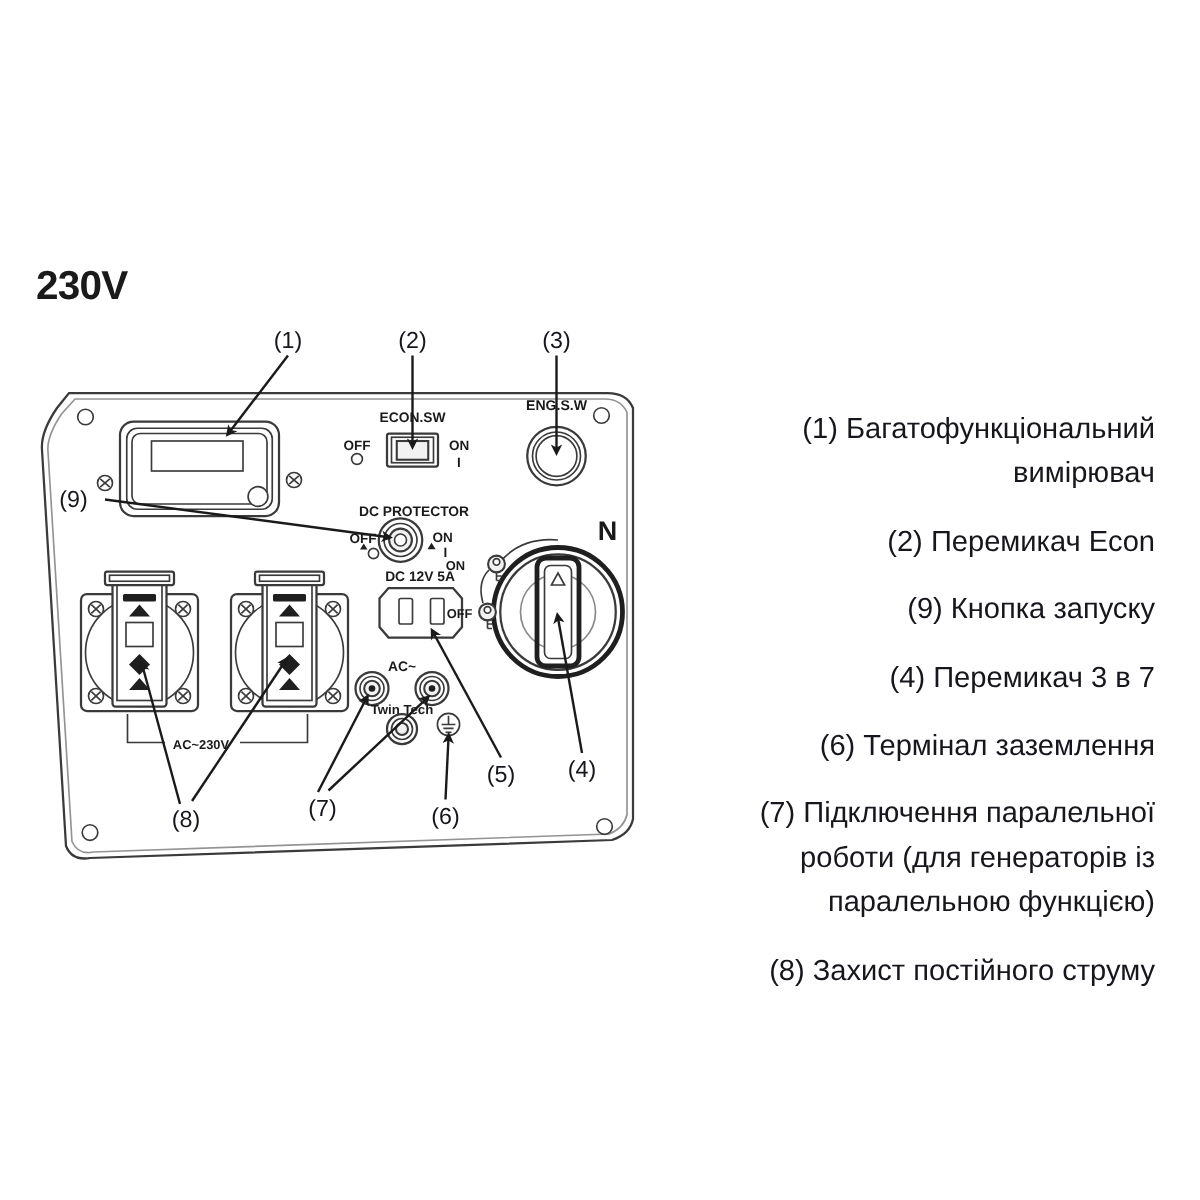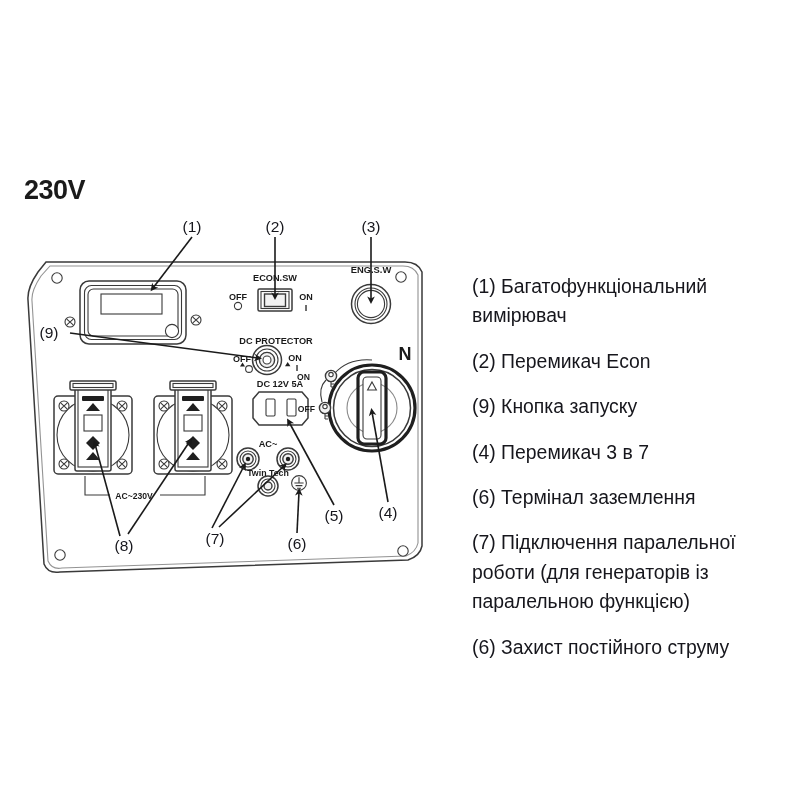--- a/index.html
+++ b/index.html
@@ -10,21 +10,21 @@
   body {
     width: 800px;
     height: 800px;
     position: relative;
     font-family: "Liberation Sans", sans-serif;
     overflow: hidden;
   }
   #root {
     position: absolute;
     left: 0; top: 0;
-    width: 800px; height: 800px;
+    width: 800px; height: 800px; text-align: right;
   }
   .svg-layer {
     position: absolute;
     left: 0; top: 0;
     width: 800px;
     height: 800px;
   }
   .title-230v {
     position: absolute;
     left: 24px;
@@ -330,16 +330,16 @@
 
   </svg>
 
   <div class="legend">
     <div class="legend-item">(1) Багатофункціональний вимірювач</div>
     <div class="legend-item">(2) Перемикач Econ</div>
     <div class="legend-item">(9) Кнопка запуску</div>
     <div class="legend-item">(4) Перемикач 3 в 7</div>
     <div class="legend-item">(6) Термінал заземлення</div>
     <div class="legend-item">(7) Підключення паралельної роботи (для генераторів із паралельною функцією)</div>
-    <div class="legend-item">(6) Захист постійного струму</div>
+    <div class="legend-item">(8) Захист постійного струму</div>
   </div>
 
 </div>
 
 </body></html>

